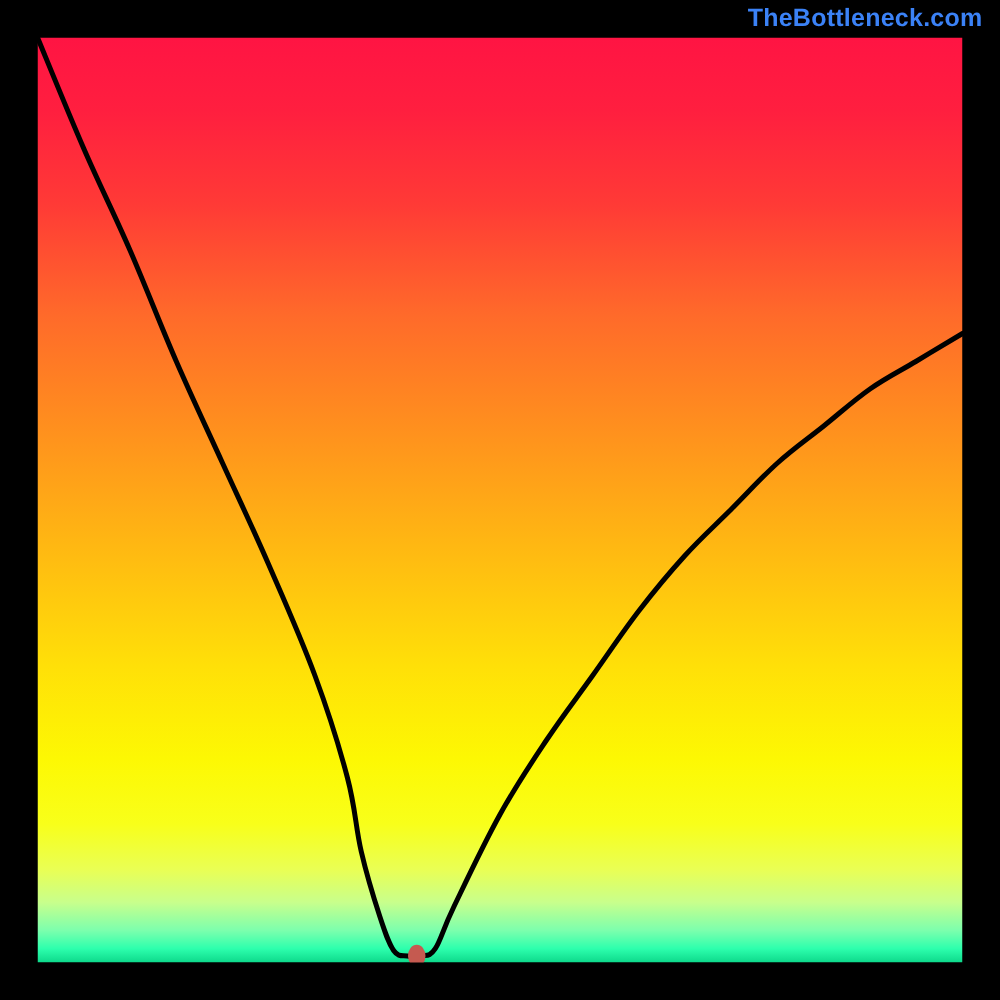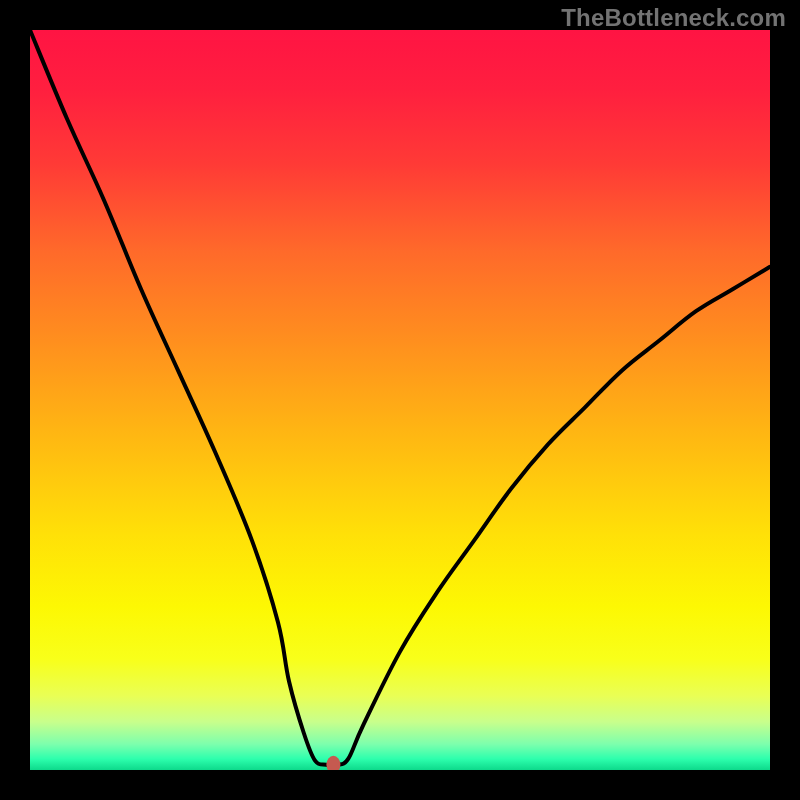--- a/index.html
+++ b/index.html
@@ -13,22 +13,22 @@
   }
   .chart-wrap {
     position: relative;
     width: 800px;
     height: 800px;
   }
   .watermark {
     position: absolute;
     top: 4px;
     right: 14px;
-    color: #737373;
-    font-size: 24px;
+    color: #3b82f6;
+    font-size: 20px;
     font-weight: 600;
     letter-spacing: 0.2px;
     z-index: 20;
     user-select: none;
   }
   svg {
     position: absolute;
     top: 0;
     left: 0;
   }

